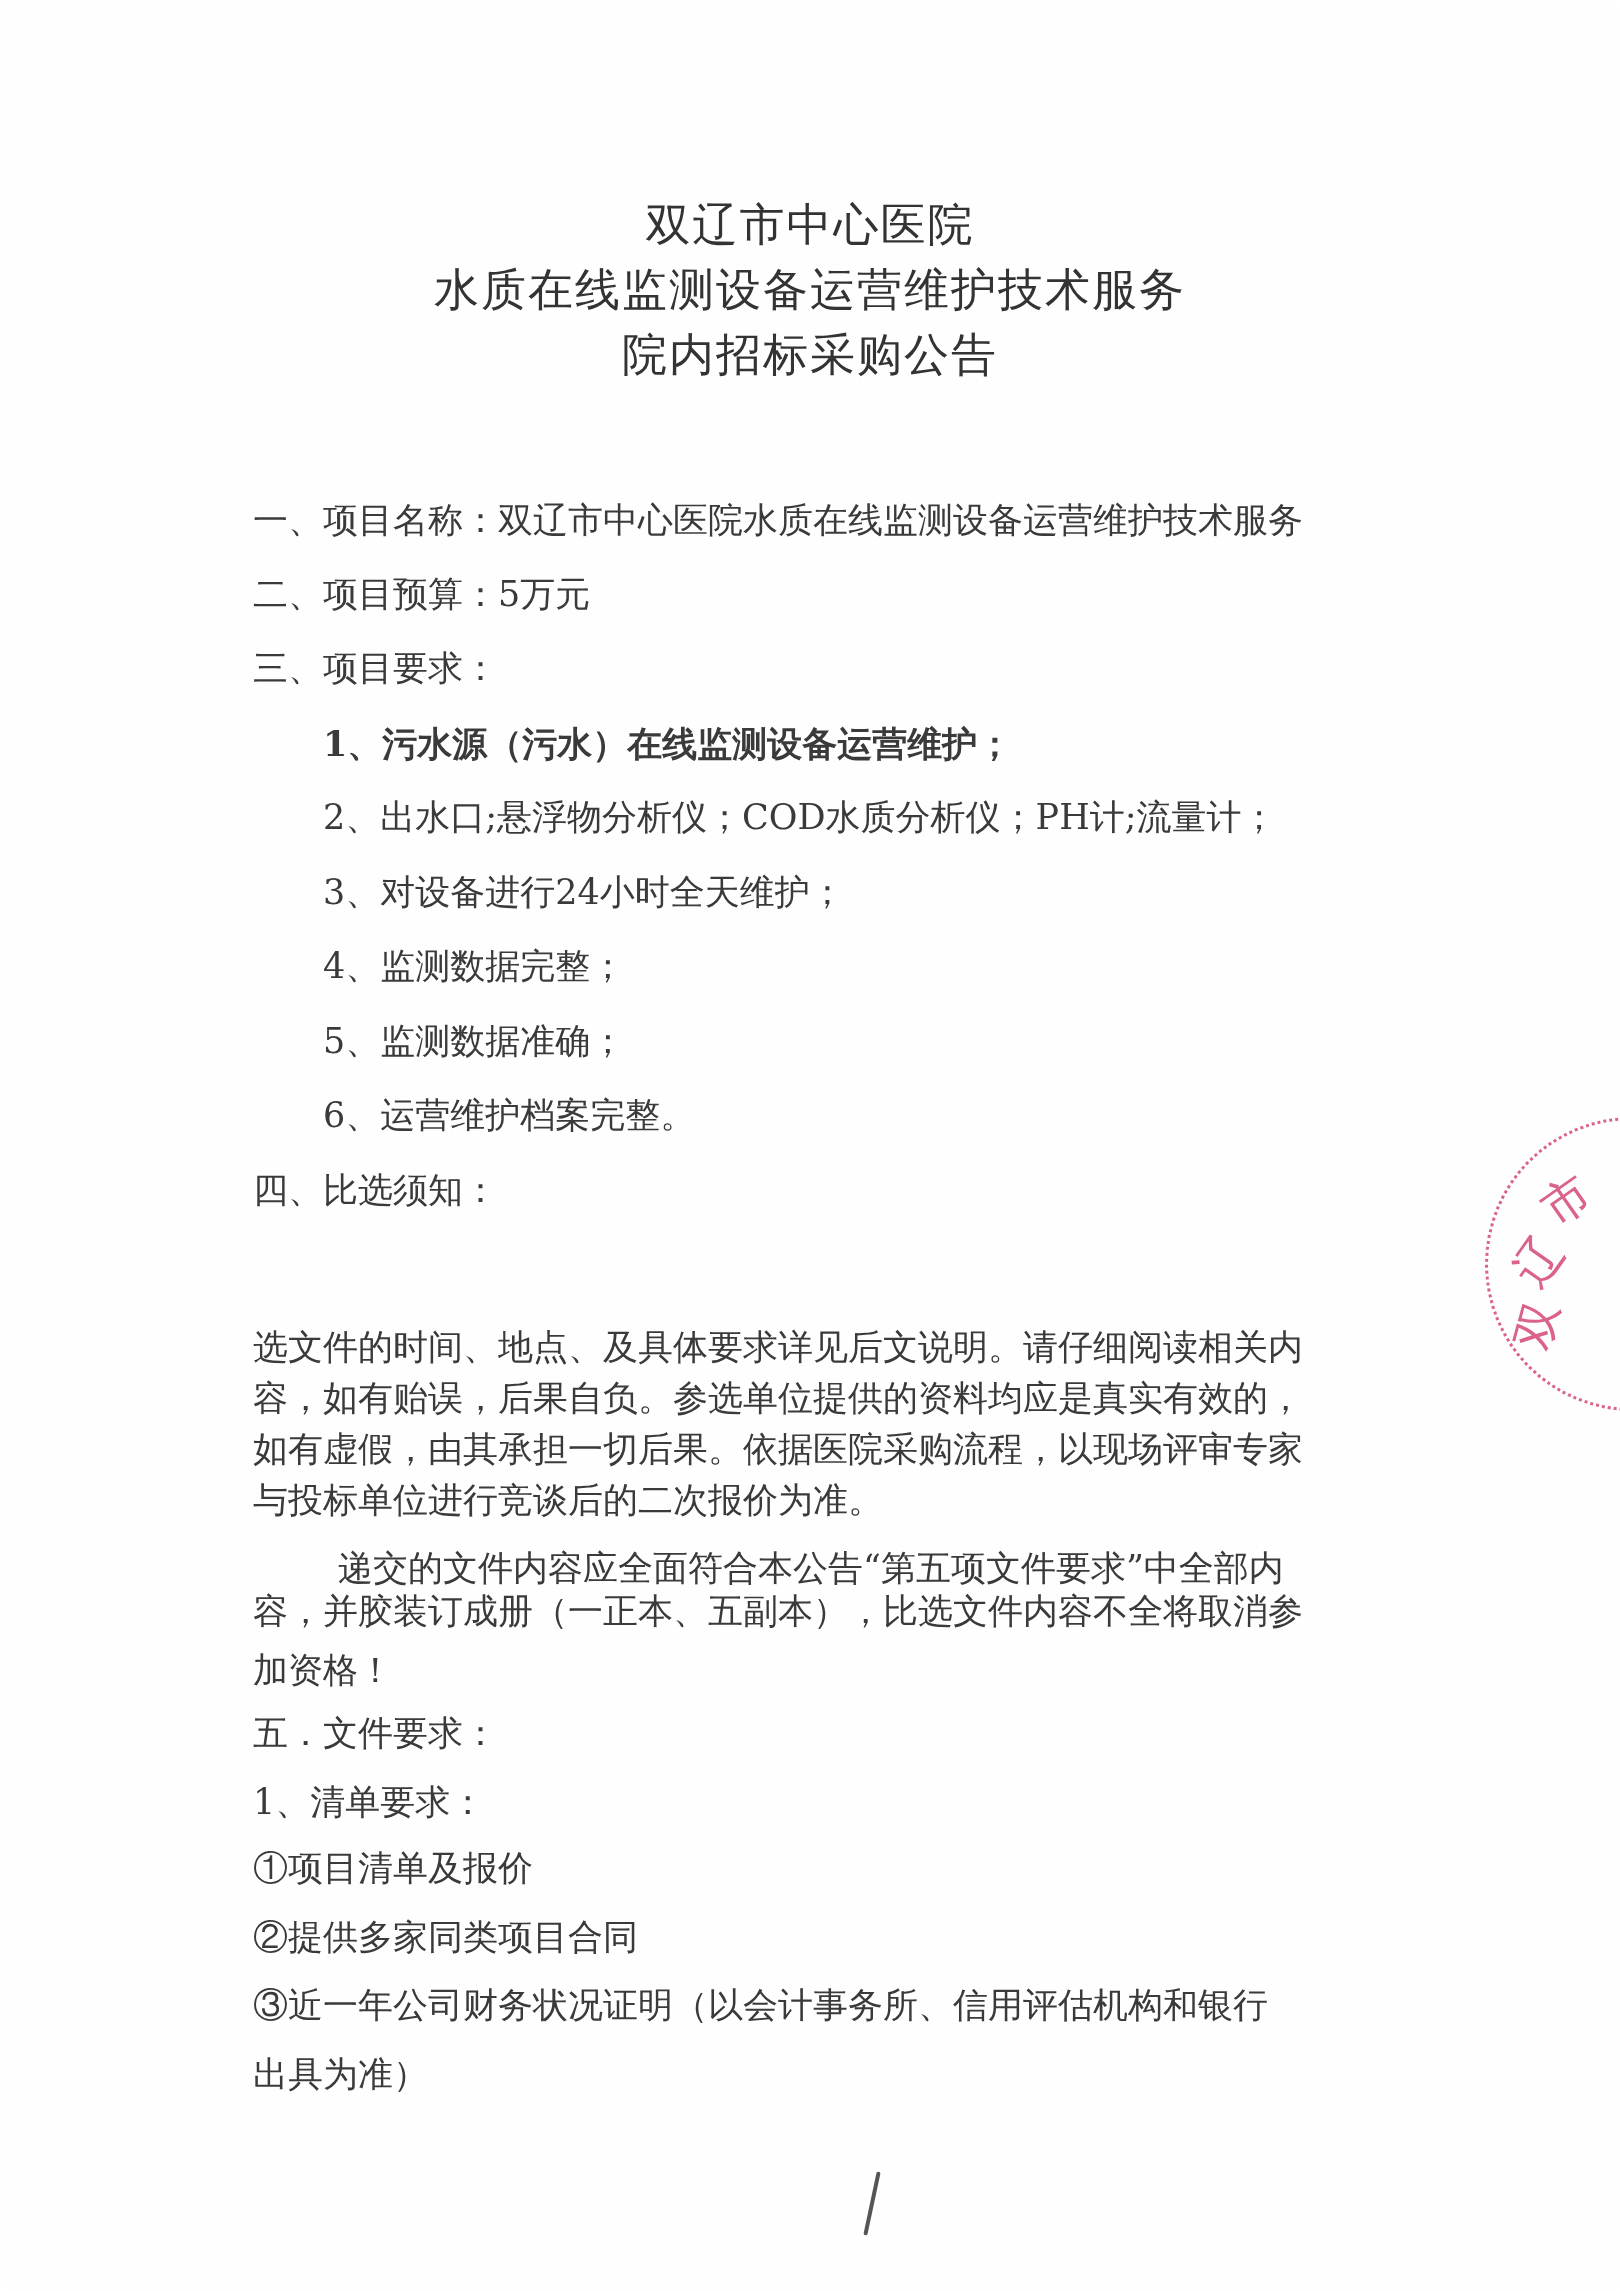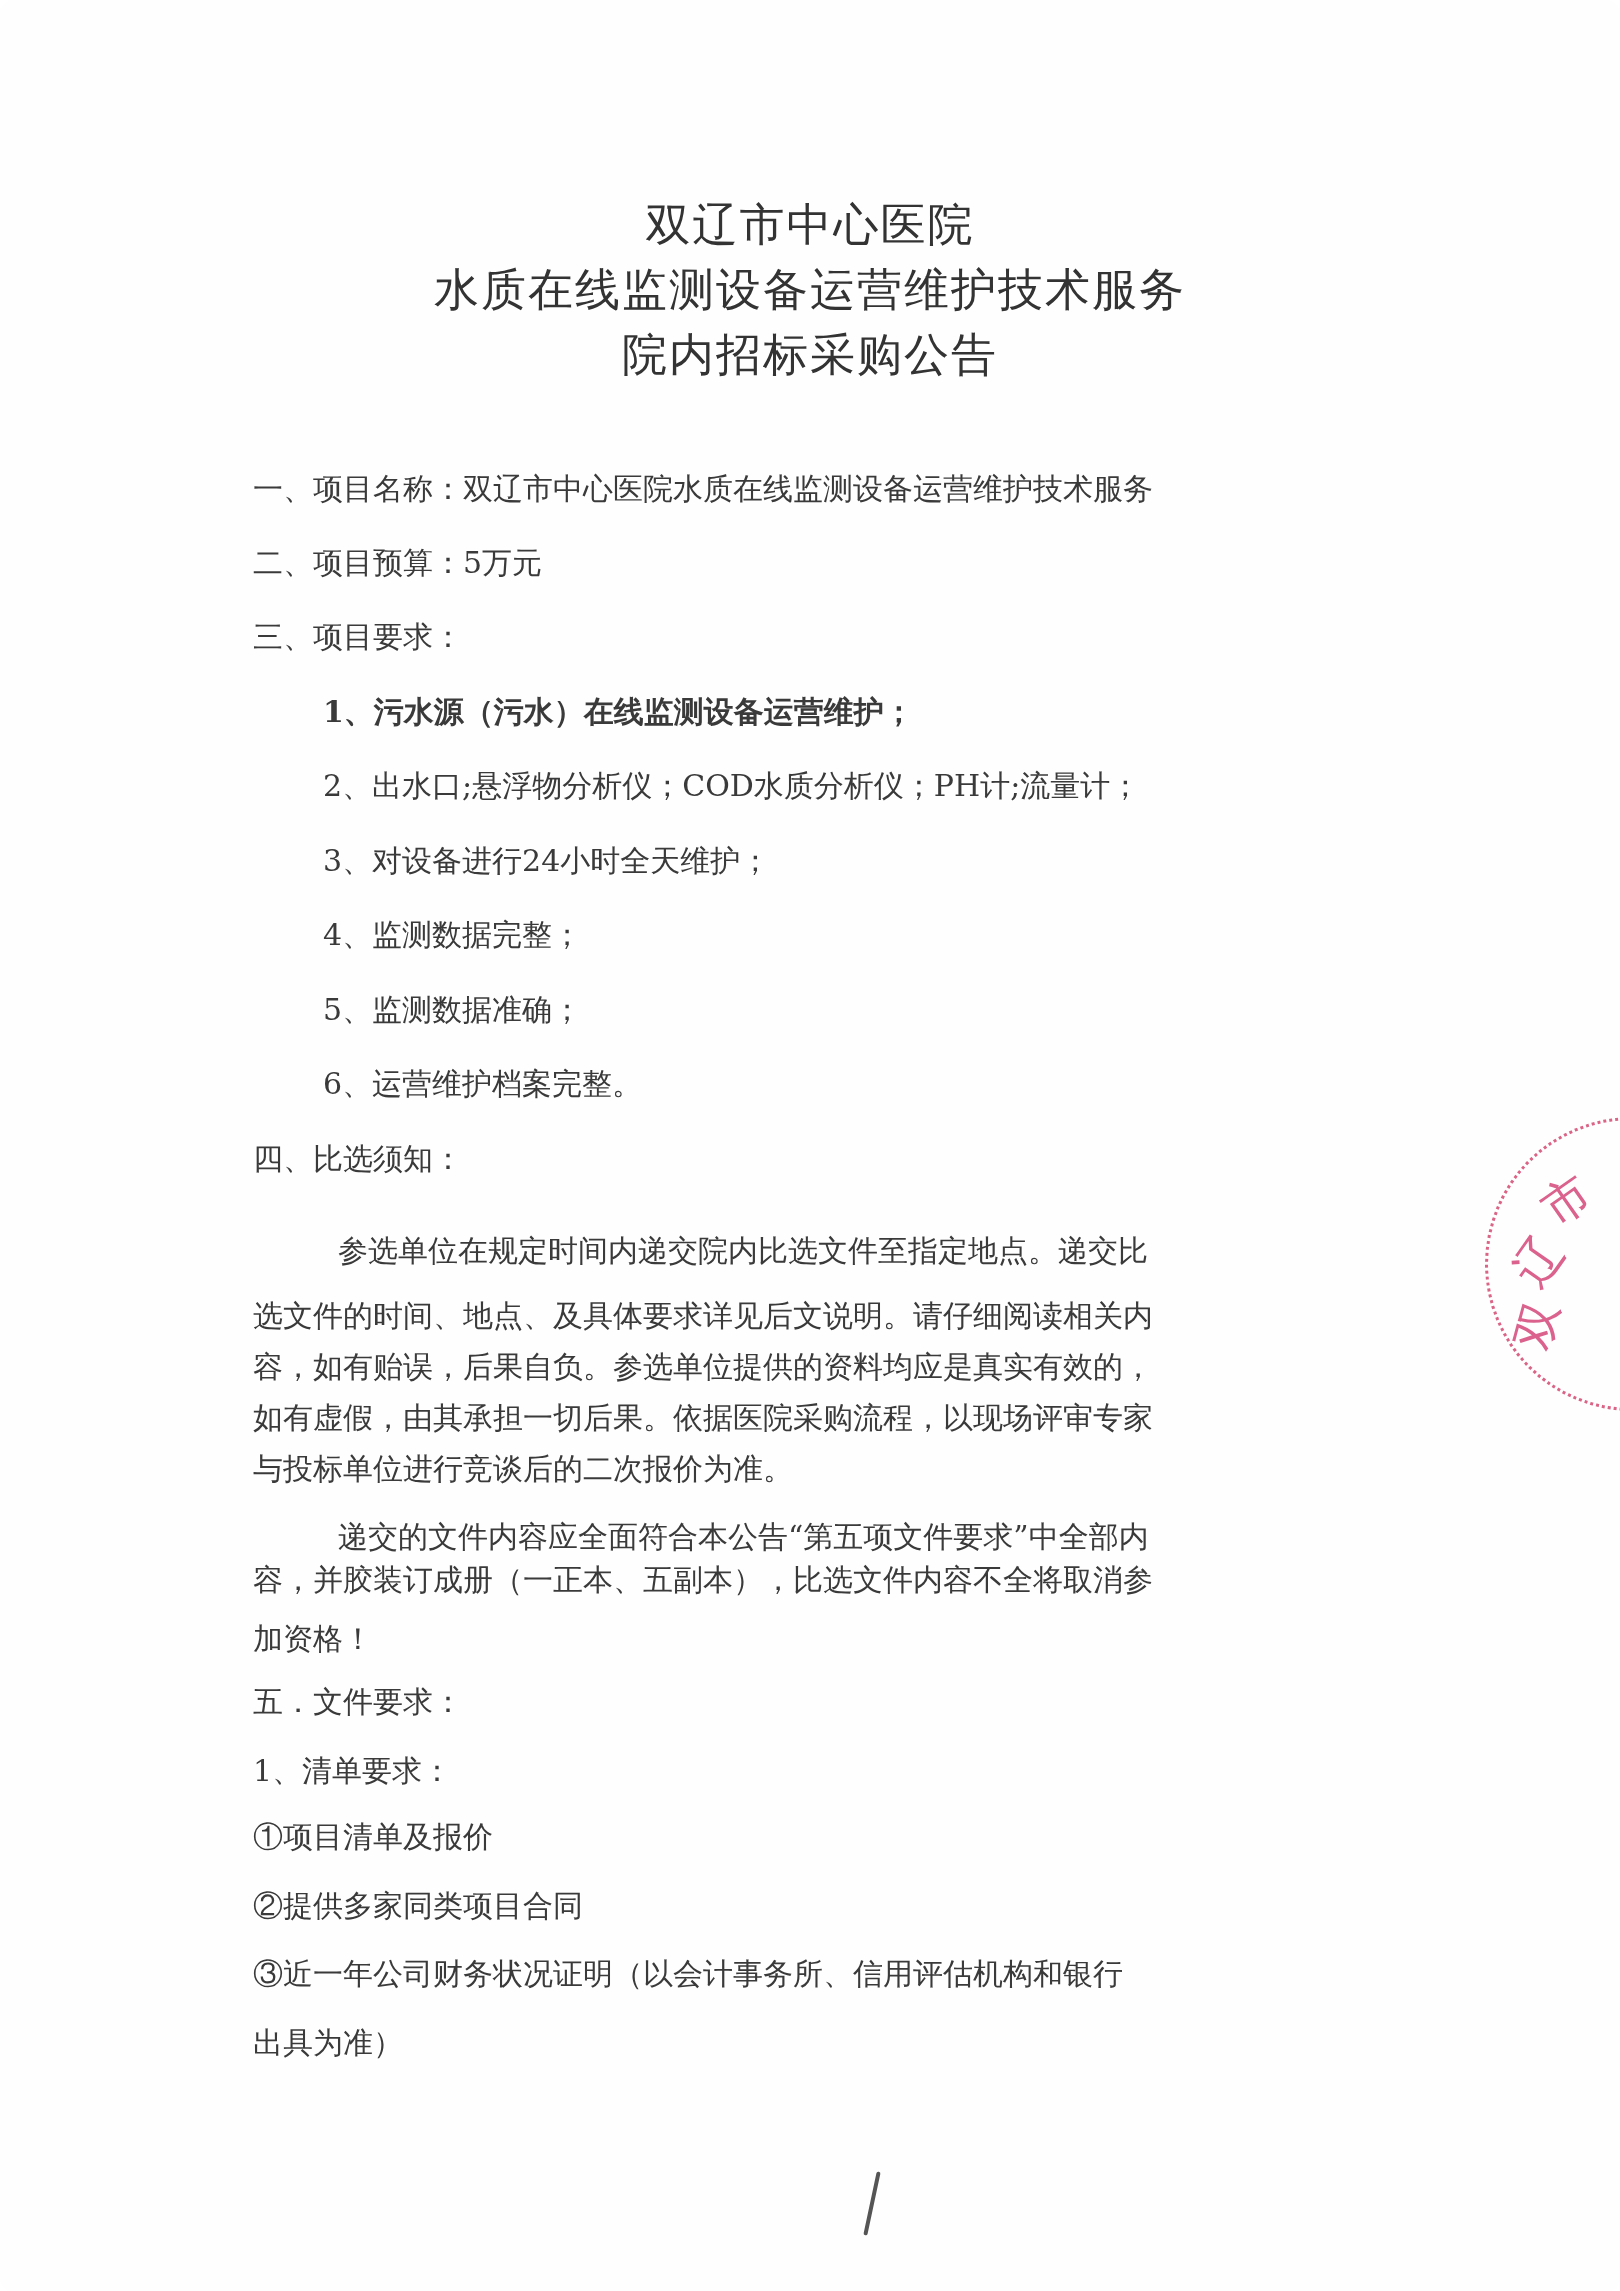--- a/index.html
+++ b/index.html
@@ -31,24 +31,25 @@
     }
     .title-line {
       font-size: 45px;
       line-height: 65px;
       letter-spacing: 2px;
       color: #333;
       font-weight: normal;
     }
     .line {
       position: absolute;
-      font-size: 30px;
+      font-size: 35px;
       line-height: 39px;
       white-space: nowrap;
       color: #3a3a3a;
+      margin-top: 32px;
     }
     .sec { left: 253px; }
     .sub { left: 323px; }
     .para-line { left: 253px; }
     .indent { left: 338px; }
     .stamp {
       position: absolute;
       left: 1485px;
       top: 1117px;
       width: 294px;
@@ -93,21 +94,20 @@
 
   <div class="line sub" style="top:692px;font-weight:bold;">1、污水源（污水）在线监测设备运营维护；</div>
   <div class="line sub" style="top:766px;">2、出水口;悬浮物分析仪；COD水质分析仪；PH计;流量计；</div>
   <div class="line sub" style="top:841px;">3、对设备进行24小时全天维护；</div>
   <div class="line sub" style="top:915px;">4、监测数据完整；</div>
   <div class="line sub" style="top:990px;">5、监测数据准确；</div>
   <div class="line sub" style="top:1064px;">6、运营维护档案完整。</div>
 
   <div class="line sec" style="top:1139px;">四、比选须知：</div>
 
-  <div class="line indent" style="top:1231px;">参选单位在规定时间内递交院内比选文件至指定地点。递交比</div>
   <div class="line para-line" style="top:1347px;">容，如有贻误，后果自负。参选单位提供的资料均应是真实有效的，</div>
   <div class="line para-line" style="top:1296px;">选文件的时间、地点、及具体要求详见后文说明。请仔细阅读相关内</div>
   <div class="line para-line" style="top:1398px;">如有虚假，由其承担一切后果。依据医院采购流程，以现场评审专家</div>
   <div class="line para-line" style="top:1449px;">与投标单位进行竞谈后的二次报价为准。</div>
 
   <div class="line indent" style="top:1517px;">递交的文件内容应全面符合本公告“第五项文件要求”中全部内</div>
   <div class="line para-line" style="top:1560px;">容，并胶装订成册（一正本、五副本），比选文件内容不全将取消参</div>
   <div class="line para-line" style="top:1619px;">加资格！</div>
 
   <div class="line sec" style="top:1682px;">五．文件要求：</div>

